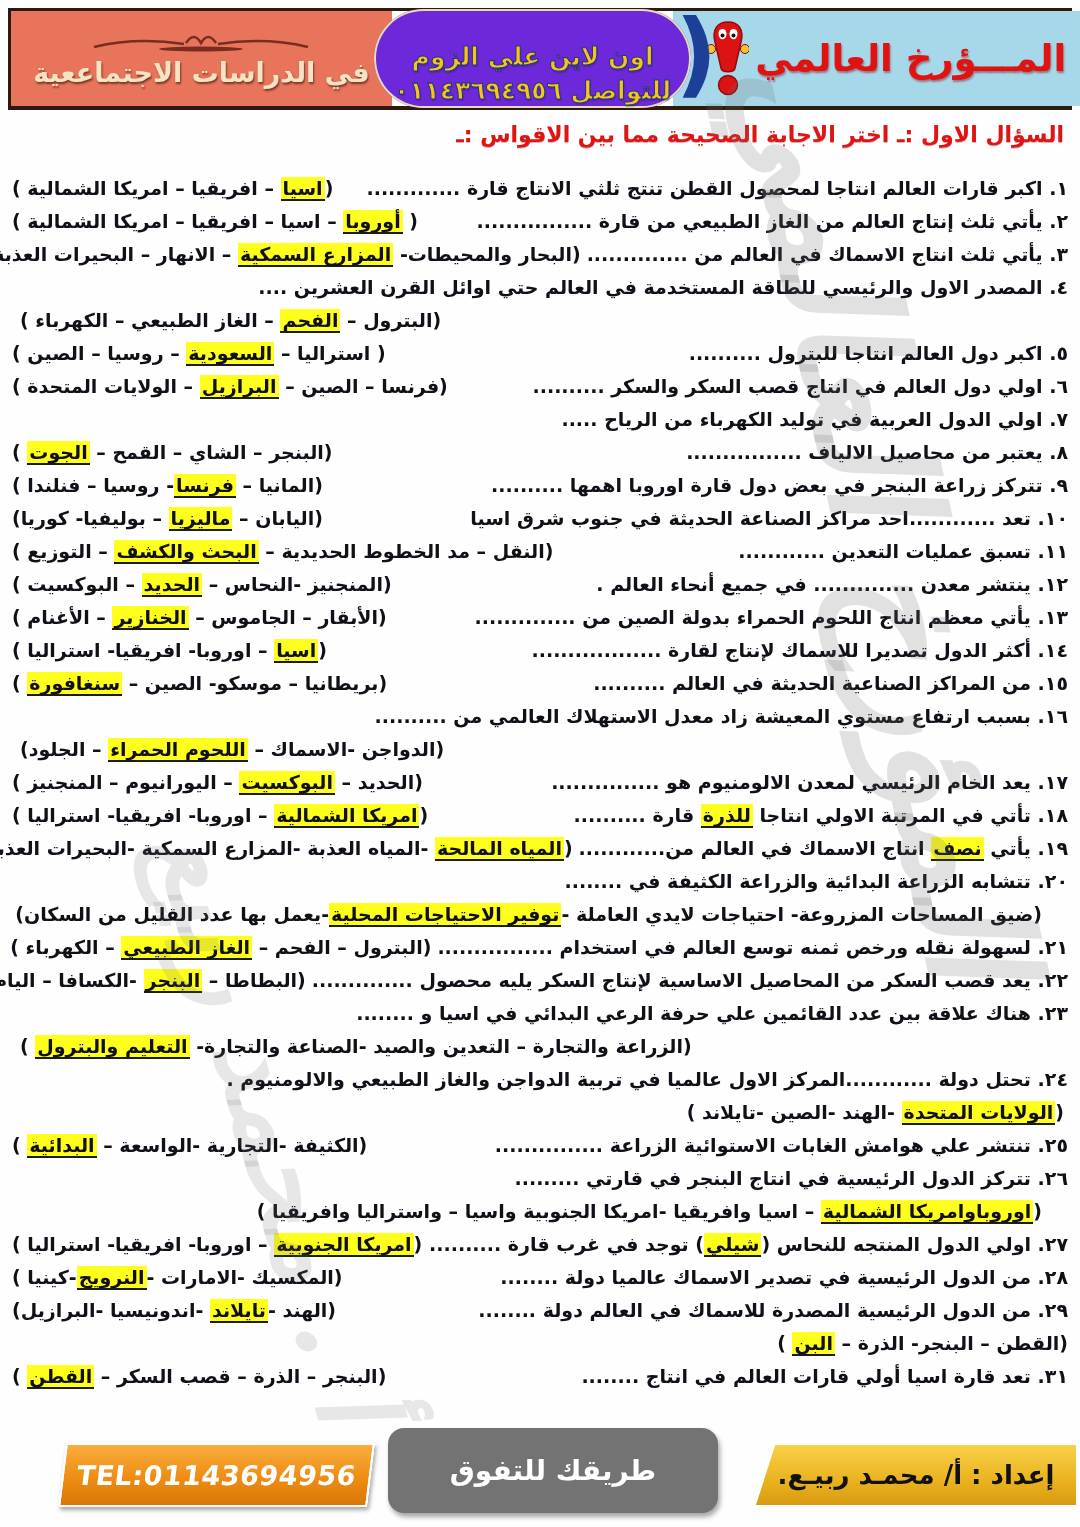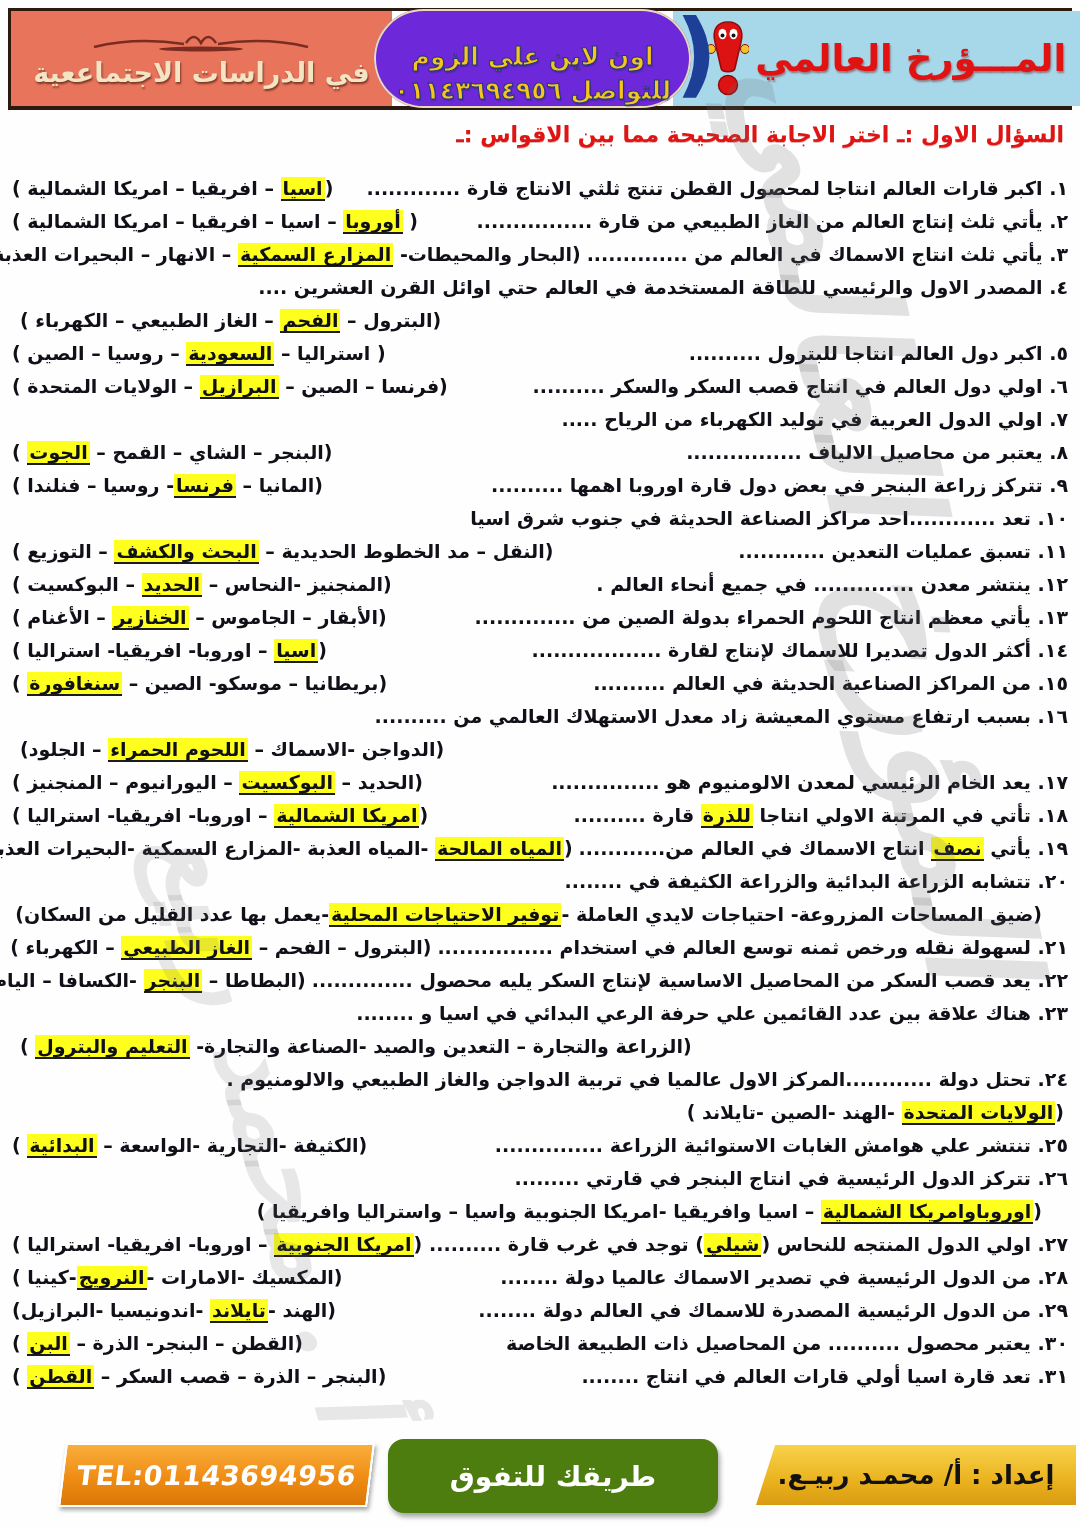--- a/index.html
+++ b/index.html
@@ -79,22 +79,22 @@
   
   .footer{position:absolute;left:0;right:0;bottom:0;height:100px;z-index:5;}
   .f-tel{
     position:absolute;left:62px;bottom:20px;width:305px;height:60px;
     background:linear-gradient(180deg,#f9ae3c 0%,#ef8c14 55%,#d97808 100%);
     transform:skewX(-7deg);border:2px solid #fff;box-shadow:2px 3px 4px rgba(0,0,0,.35);
     display:flex;align-items:center;justify-content:center;
     color:#ffffff;font-weight:700;font-size:27px;letter-spacing:.5px;
   }
   .f-slogan{
-    position:absolute;left:388px;bottom:14px;width:330px;height:74px;
-    background:#4d7c0f;border-radius:16px;box-shadow:2px 4px 5px rgba(0,0,0,.35);
+    position:absolute;left:388px;bottom:14px;width:330px;height:85px;
+    background:#737373;border-radius:16px;box-shadow:2px 4px 5px rgba(0,0,0,.35);
     display:flex;align-items:center;justify-content:center;
     color:#ffffff;font-weight:700;font-size:28px;direction:rtl;
   }
   .f-prep{
     position:absolute;right:4px;bottom:22px;width:320px;height:60px;
     background:linear-gradient(180deg,#f8d24a 0%,#eab21e 60%,#d99b12 100%);
     clip-path:polygon(6% 0,100% 0,100% 100%,0 100%);
     display:flex;align-items:center;justify-content:center;
     color:#111;font-weight:700;font-size:26px;direction:rtl;
   }
@@ -164,20 +164,21 @@
       <div class="q inline">
         <span class="qt"><span class="qn">٨. </span> <span>يعتبر من محاصيل الالياف ................</span></span>
         <span class="opts"><span>(البنجر – الشاي – القمح – </span><span class="hl">الجوت</span><span> )</span></span>
       </div>
       <div class="q inline">
         <span class="qt"><span class="qn">٩. </span> <span>تتركز زراعة البنجر في بعض دول قارة اوروبا اهمها ..........</span></span>
         <span class="opts"><span>(المانيا – </span><span class="hl">فرنسا</span><span>- روسيا – فنلندا )</span></span>
       </div>
       <div class="q inline">
         <span class="qt"><span class="qn">١٠. </span> <span>تعد ............احد مراكز الصناعة الحديثة في جنوب شرق اسيا</span></span>
+        <span class="opts"><span>(اليابان – </span><span class="hl">ماليزيا</span><span> – بوليفيا- كوريا)</span></span>
       </div>
       <div class="q inline">
         <span class="qt"><span class="qn">١١. </span> <span>تسبق عمليات التعدين ............</span></span>
         <span class="opts"><span>(النقل – مد الخطوط الحديدية – </span><span class="hl">البحث والكشف</span><span> – التوزيع )</span></span>
       </div>
       <div class="q inline">
         <span class="qt"><span class="qn">١٢. </span> <span>ينتشر معدن .............. في جميع أنحاء العالم .</span></span>
         <span class="opts"><span>(المنجنيز  -النحاس – </span><span class="hl">الحديد</span><span> – البوكسيت )</span></span>
       </div>
       <div class="q inline">
@@ -227,21 +228,20 @@
       </div>
       <div class="q inline">
         <span class="qt"><span class="qn">٢٨. </span> <span>من الدول الرئيسية  في تصدير الاسماك عالميا دولة ........</span></span>
         <span class="opts"><span>(المكسيك -الامارات -</span><span class="hl">النرويج</span><span>-كينيا )</span></span>
       </div>
       <div class="q inline">
         <span class="qt"><span class="qn">٢٩. </span> <span>من الدول الرئيسية المصدرة للاسماك في العالم دولة ........</span></span>
         <span class="opts"><span>(الهند -</span><span class="hl">تايلاند</span><span> -اندونيسيا -البرازيل)</span></span>
       </div>
       <div class="q inline">
-        <span class="qt"><span class="qn">٣٠. </span> <span>يعتبر محصول .......... من المحاصيل ذات الطبيعة الخاصة</span></span>
         <span class="opts"><span>(القطن – البنجر- الذرة – </span><span class="hl">البن</span><span> )</span></span>
       </div>
       <div class="q inline">
         <span class="qt"><span class="qn">٣١. </span> <span>تعد قارة اسيا أولي قارات العالم في انتاج ........</span></span>
         <span class="opts"><span>(البنجر – الذرة – قصب السكر – </span><span class="hl">القطن</span><span> )</span></span>
       </div>
     </div>
 
   <div class="wm wm1">المؤرخ العالمي</div>
   <div class="wm wm2">أ . محمد ربيع</div>

